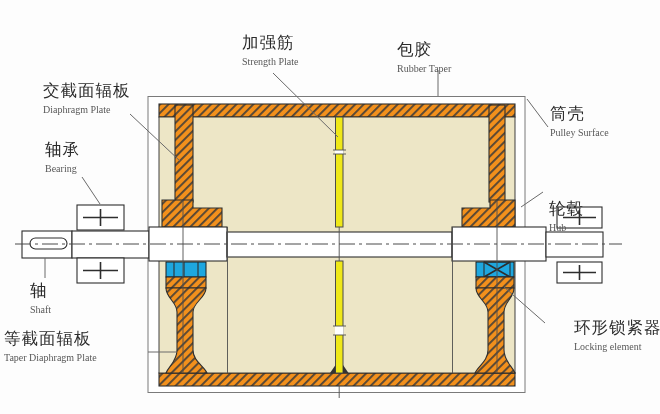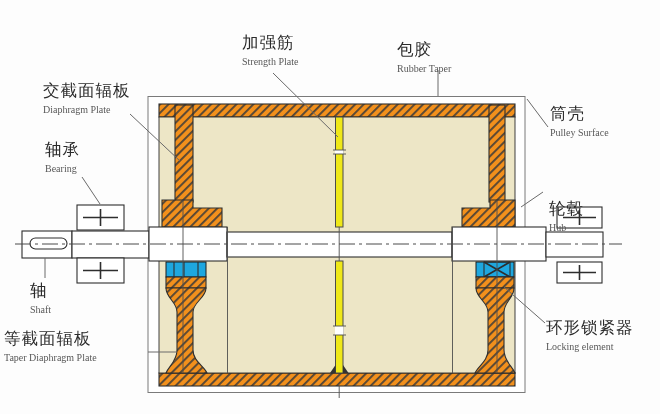--- a/index.html
+++ b/index.html
@@ -158,18 +158,18 @@
 <div class="label" style="left:550px; top:103px;">
   <div class="zh">筒壳</div>
   <div class="en">Pulley Surface</div>
 </div>
 
 <div class="label" style="left:549px; top:150px;margin-top:48px;">
   <div class="zh">轮毂</div>
   <div class="en">Hub</div>
 </div>
 
-<div class="label" style="left:546px; top:317px;">
+<div class="label" style="left:574px; top:317px;">
   <div class="zh">环形锁紧器</div>
   <div class="en">Locking element</div>
 </div>
 
 </div>
 
 </body></html>

